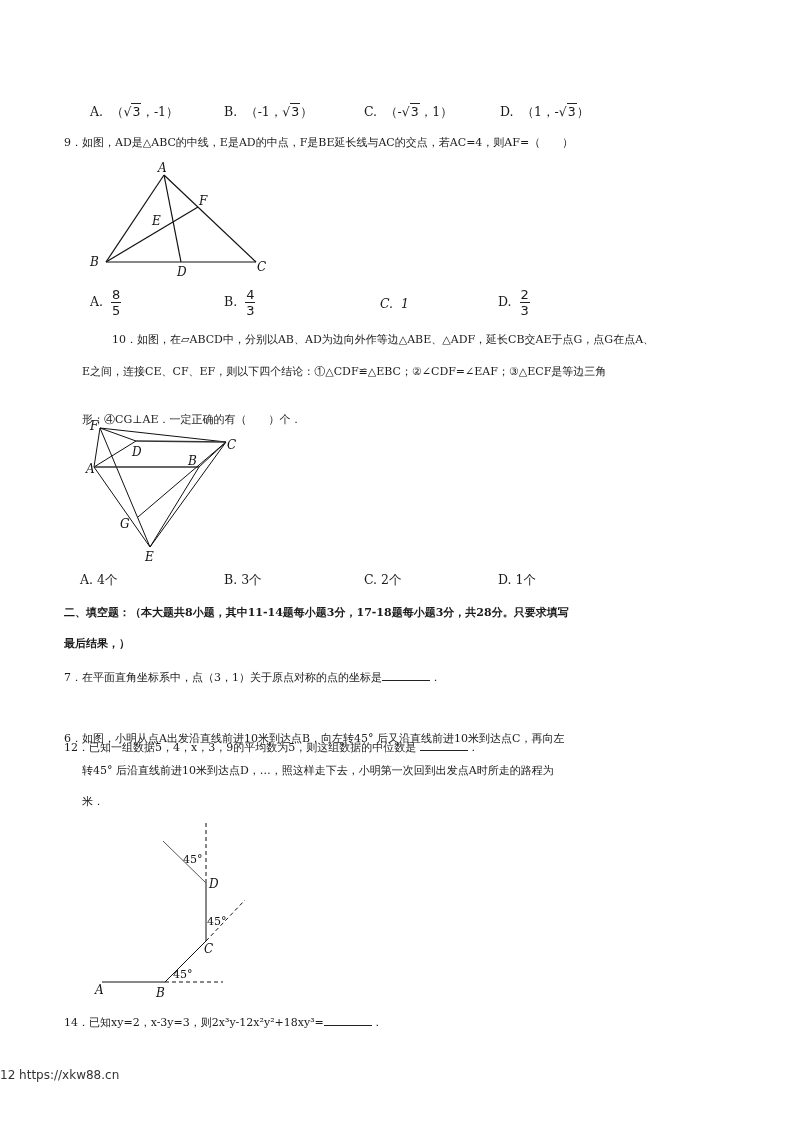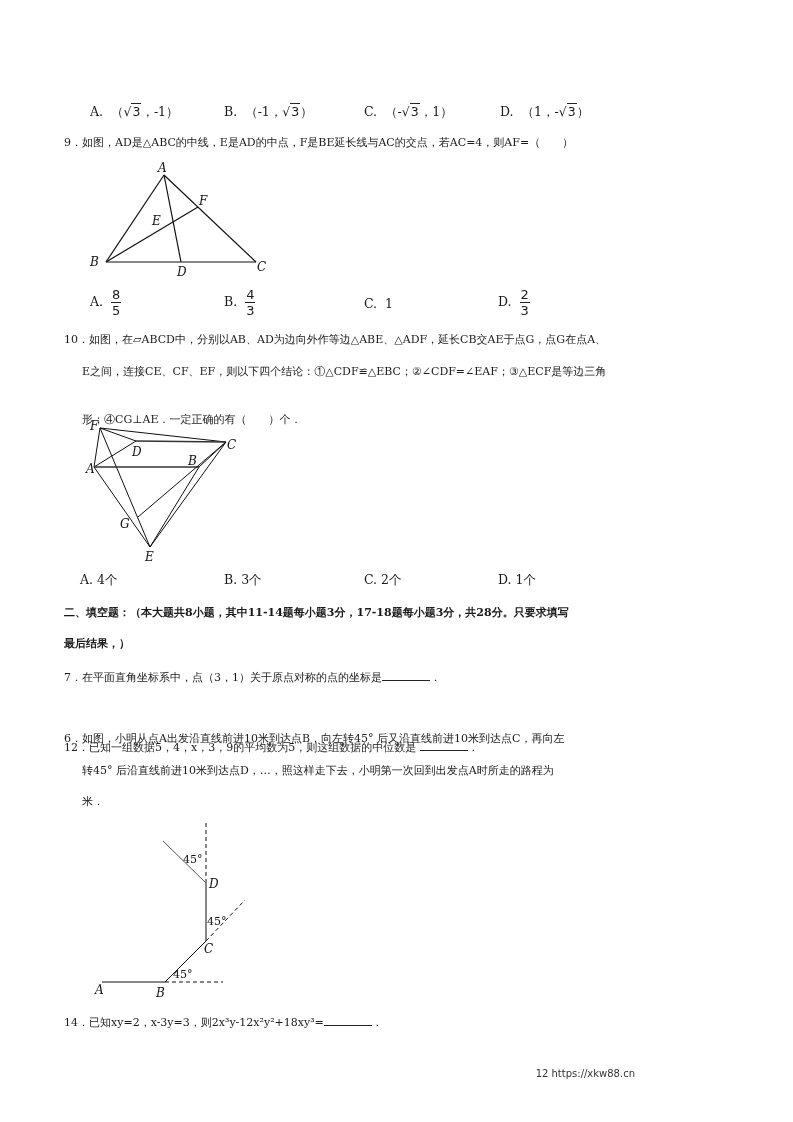--- a/index.html
+++ b/index.html
@@ -12,22 +12,22 @@
   .sec { font-weight: bold; }
   .blank { display: inline-block; border-bottom: 1px solid #222; height: 12px; vertical-align: baseline; }
   .frac { display: inline-flex; flex-direction: column; align-items: center; vertical-align: middle;
           font-family: "DejaVu Sans", sans-serif; font-size: 13px; line-height: 13px; }
   .frac .num { border-bottom: 1px solid #222; padding: 0 1px 1px; }
   .frac .den { padding-top: 1px; }
   .sqrt { border-top: 1px solid #222; padding: 0 1px; font-family: "DejaVu Sans", sans-serif; }
   .rad { font-family: "DejaVu Sans", sans-serif; }
   svg text { font-family: "DejaVu Serif", "Liberation Serif", serif; font-style: italic; font-size: 12px; fill: #111; }
   svg text.deg { font-style: normal; font-size: 11px; }
-  .footer { position: absolute; left: 0; width: 635px; top: 1068px; text-align: right;
-            font-family: "DejaVu Sans", "Liberation Sans", sans-serif; font-size: 10px; color: #333; }
+  .footer { position: absolute; left: 0; width: 635px; top: 1068px; text-align: left;
+            font-family: "DejaVu Sans", "Liberation Sans", sans-serif; font-size: 12px; color: #333; }
 </style>
 </head>
 <body>
 
 <div class="opt" style="left:90px; top:104px;">
   <span>A.</span>&nbsp; <span>（</span><span class="rad">√</span><span class="sqrt">3</span><span>，-1）</span>
 </div>
 <div class="opt" style="left:224px; top:104px;">
   <span>B.</span>&nbsp; <span>（-1，</span><span class="rad">√</span><span class="sqrt">3</span><span>）</span>
 </div>
@@ -65,32 +65,32 @@
       <span class="den">5</span>
     </span>
 </div>
 <div class="opt" style="left:224px; top:288px;">
   <span>B.</span>&nbsp;
   <span class="frac">
       <span class="num">4</span>
       <span class="den">3</span>
     </span>
 </div>
-<div class="opt" style="left:364px; top:296px;">
+<div class="opt" style="left:380px; top:296px;font-style:italic;">
   <span>C.</span>&nbsp; <span>1</span>
 </div>
 <div class="opt" style="left:498px; top:288px;">
   <span>D.</span>&nbsp;
   <span class="frac">
       <span class="num">2</span>
       <span class="den">3</span>
     </span>
 </div>
 
-<div class="line" style="top:332px;">
+<div class="line" style="top:332px;margin-left:48px;">
   <span>10．</span><span>如图，在▱ABCD中，分别以AB、AD为边向外作等边△ABE、△ADF，延长CB交AE于点G，点G在点A、</span>
 </div>
 <div class="line ind" style="top:364px;">E之间，连接CE、CF、EF，则以下四个结论：①△CDF≌△EBC；②∠CDF=∠EAF；③△ECF是等边三角</div>
 <div class="line ind" style="top:396px;margin-top:16px;">形；④CG⊥AE．一定正确的有（　　）个．</div>
 
 <svg class="abs" style="left:85px; top:415px;" width="160" height="155">
   <g stroke="#111" stroke-width="1" fill="none">
     <line x1="15" y1="13" x2="141" y2="27"></line>
     <line x1="15" y1="13" x2="51" y2="26"></line>
     <line x1="15" y1="13" x2="9" y2="52"></line>

